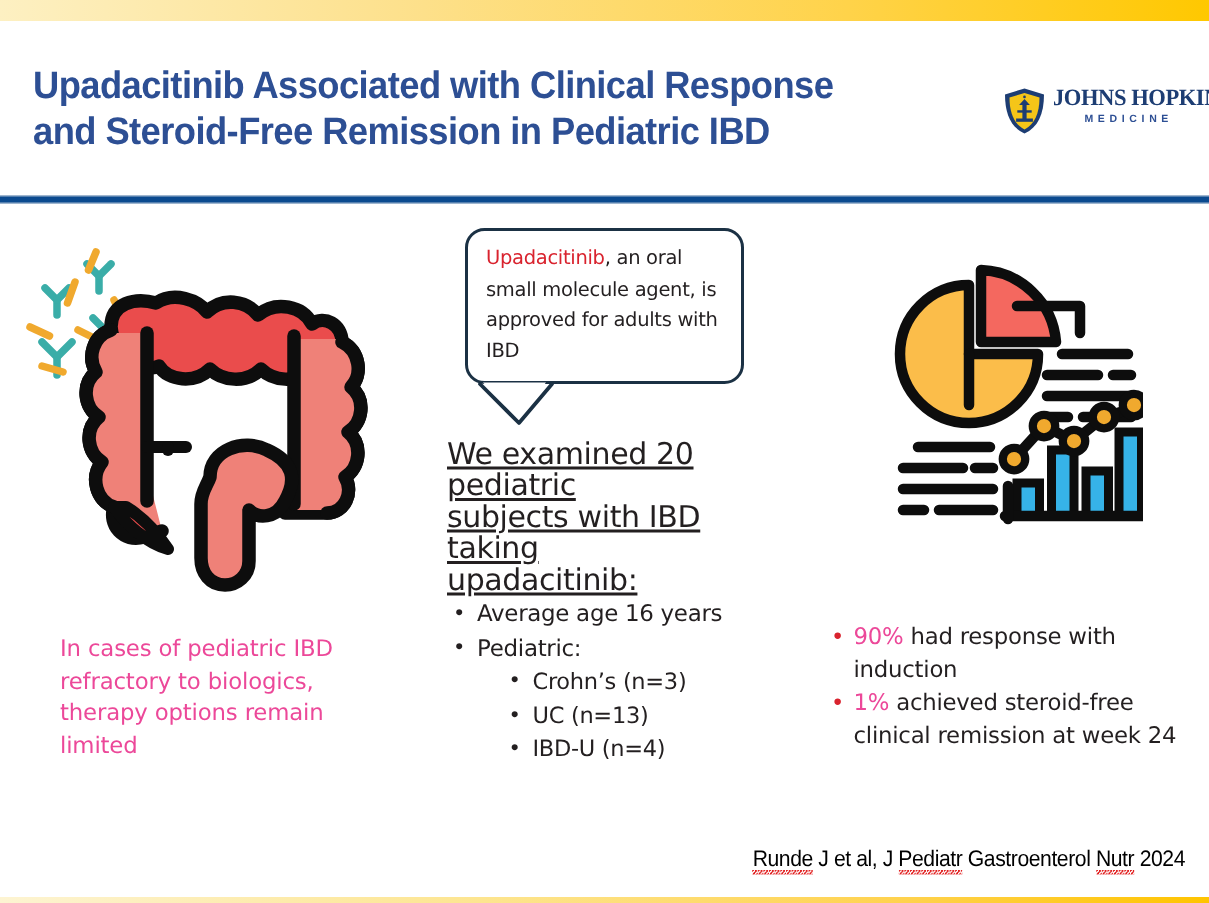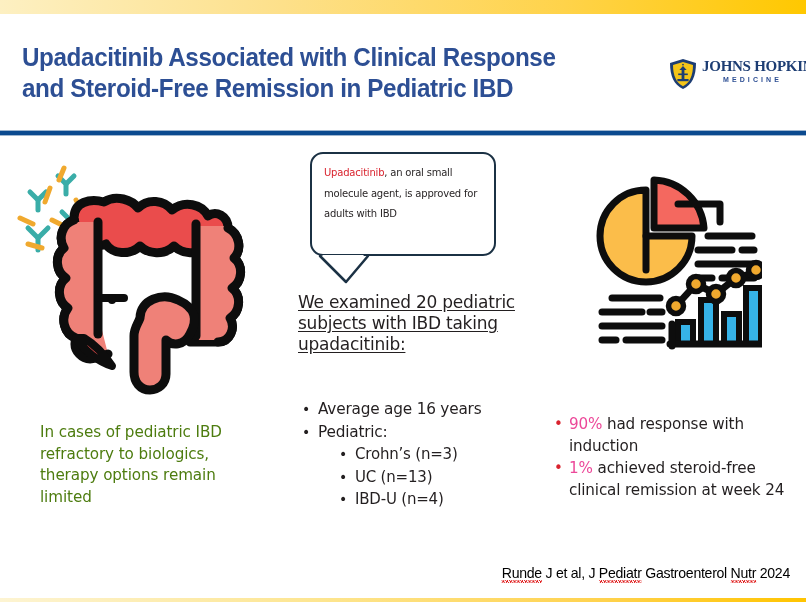--- a/index.html
+++ b/index.html
@@ -112,54 +112,54 @@
   .colon-art { position: absolute; left: 4px; top: 18px; width: 250px; height: 240px; }
 
   .left-caption {
     position: absolute;
     left: 32px;
     top: 282px;
     width: 230px;
     font-family: "DejaVu Sans", sans-serif;
     font-size: 15.2px;
     line-height: 21.5px;
-    color: #4d7c0f;
+    color: #ec4899;
     white-space: pre-line;
     letter-spacing: -0.1px;
   }
 
   
   .bubble-wrap { position: absolute; left: 18px; top: 12px; width: 196px; height: 130px; }
   .bubble {
     position: relative;
     width: 186px;
     min-height: 104px;
     border: 2.5px solid #1b3144;
     border-radius: 13px;
     background: #ffffff;
     padding: 9px 11px 9px 12px;
   }
   .bubble-text {
     font-family: "DejaVu Sans", sans-serif;
-    font-size: 10px;
+    font-size: 13px;
     line-height: 20.5px;
     color: #231f20;
     letter-spacing: -0.2px;
   }
   .bubble-drug { color: #d9232e; }
   .bubble-tail-svg { position: absolute; left: 8px; top: 101px; width: 110px; height: 34px; }
 
   
   .study-head {
     position: absolute;
     left: 6px;
     top: 152px;
     width: 222px;
     font-family: "DejaVu Sans", sans-serif;
-    font-size: 17px;
+    font-size: 20px;
     line-height: 21px;
     color: #231f20;
     letter-spacing: -0.25px;
     white-space: pre-line;
   }
   .study-head span { text-decoration: underline; text-underline-offset: 2px; }
 
   .blist { position: absolute; left: 10px; top: 258px; width: 220px; }
   .bullet-row {
     display: flex;

